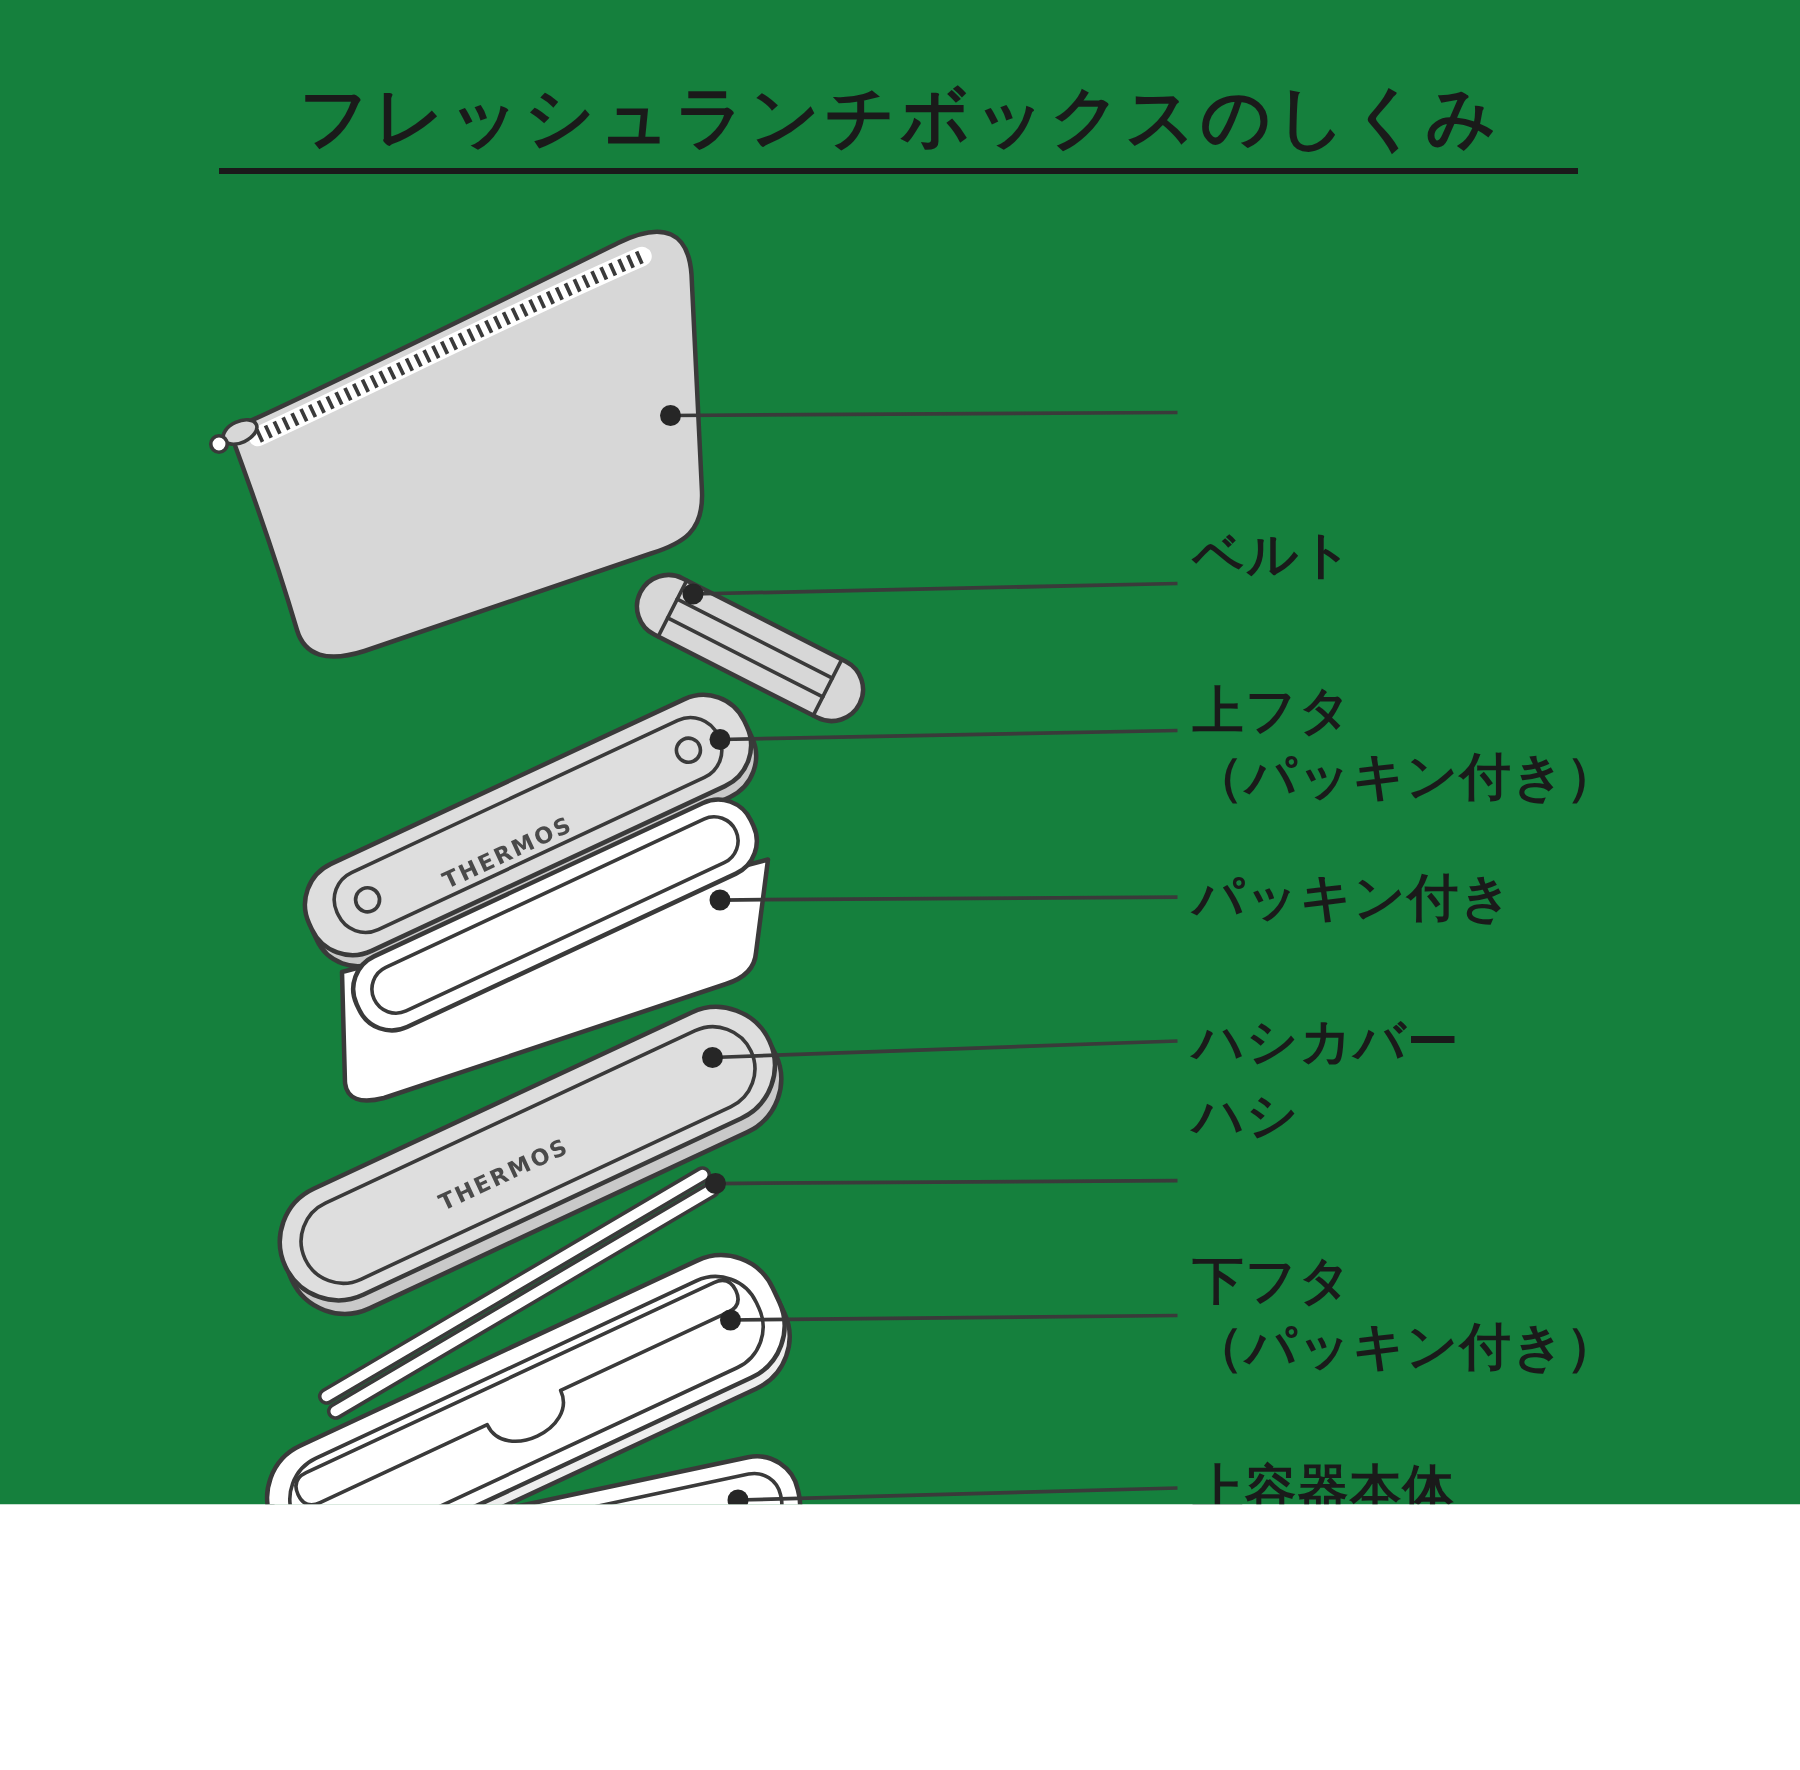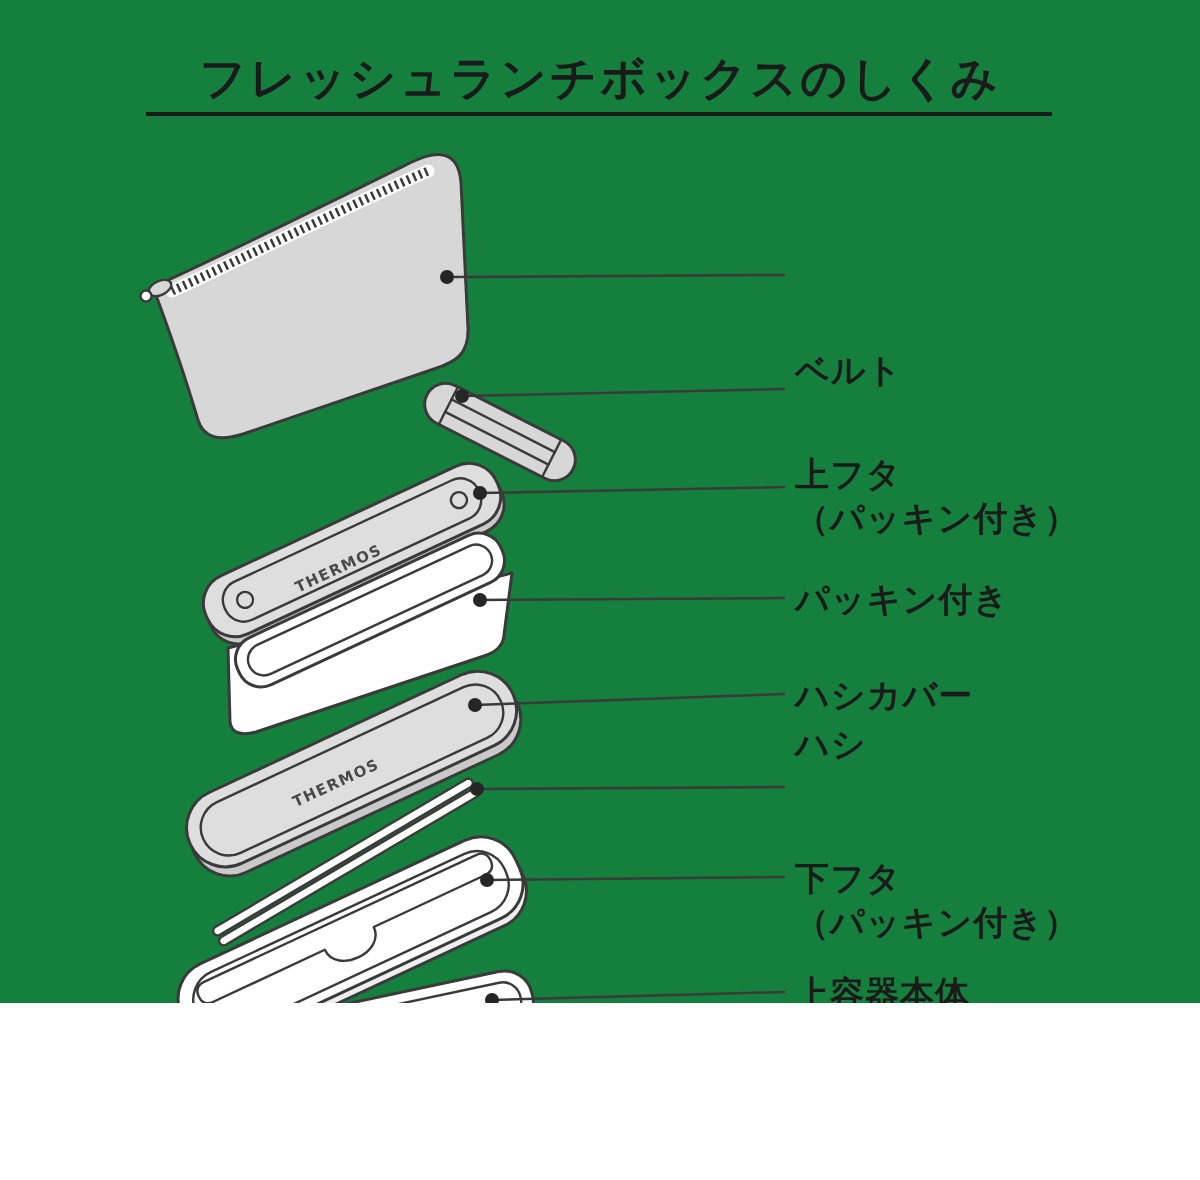--- a/index.html
+++ b/index.html
@@ -175,21 +175,21 @@
   </div>
   <div class="label" style="top:577px">
     <span class="line">パッキン付き</span>
   </div>
   <div class="label" style="top:673px">
     <span class="line">ハシカバー</span>
   </div>
   <div class="label" style="top:722px">
     <span class="line">ハシ</span>
   </div>
-  <div class="label" style="top:856px">
+  <div class="label" style="top:832px">
     <span class="line">下フタ</span>
     <span class="line">（パッキン付き）</span>
   </div>
   <div class="label" style="top:971px">
     <span class="line">上容器本体</span>
   </div>
 
 </div>
 
 </body></html>

